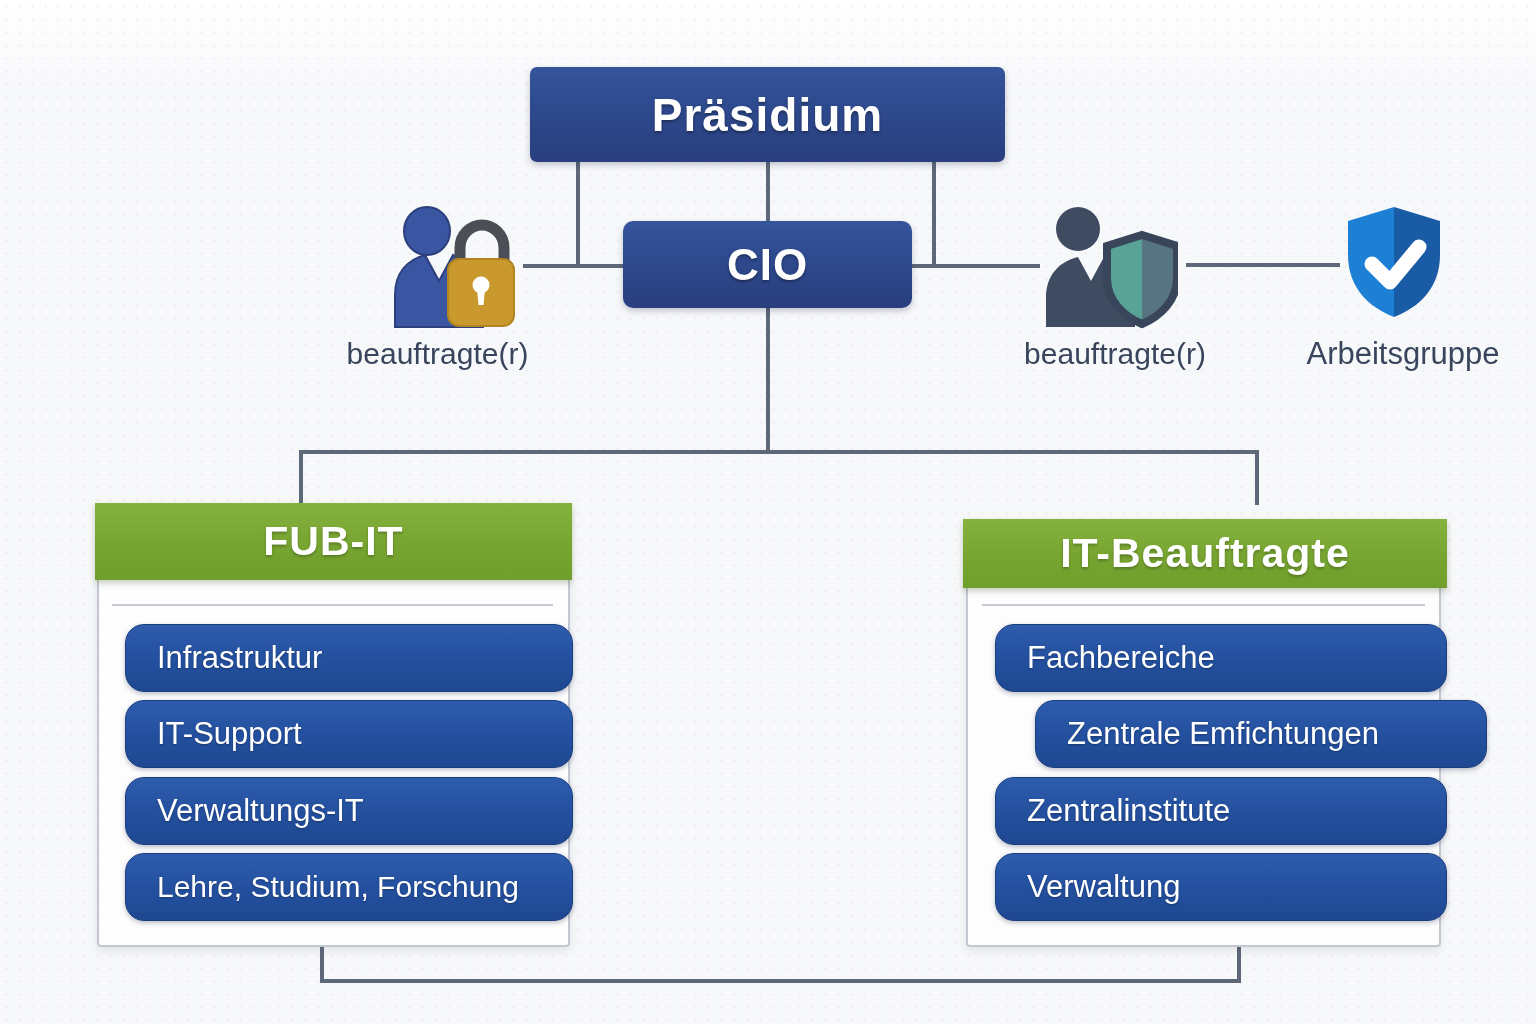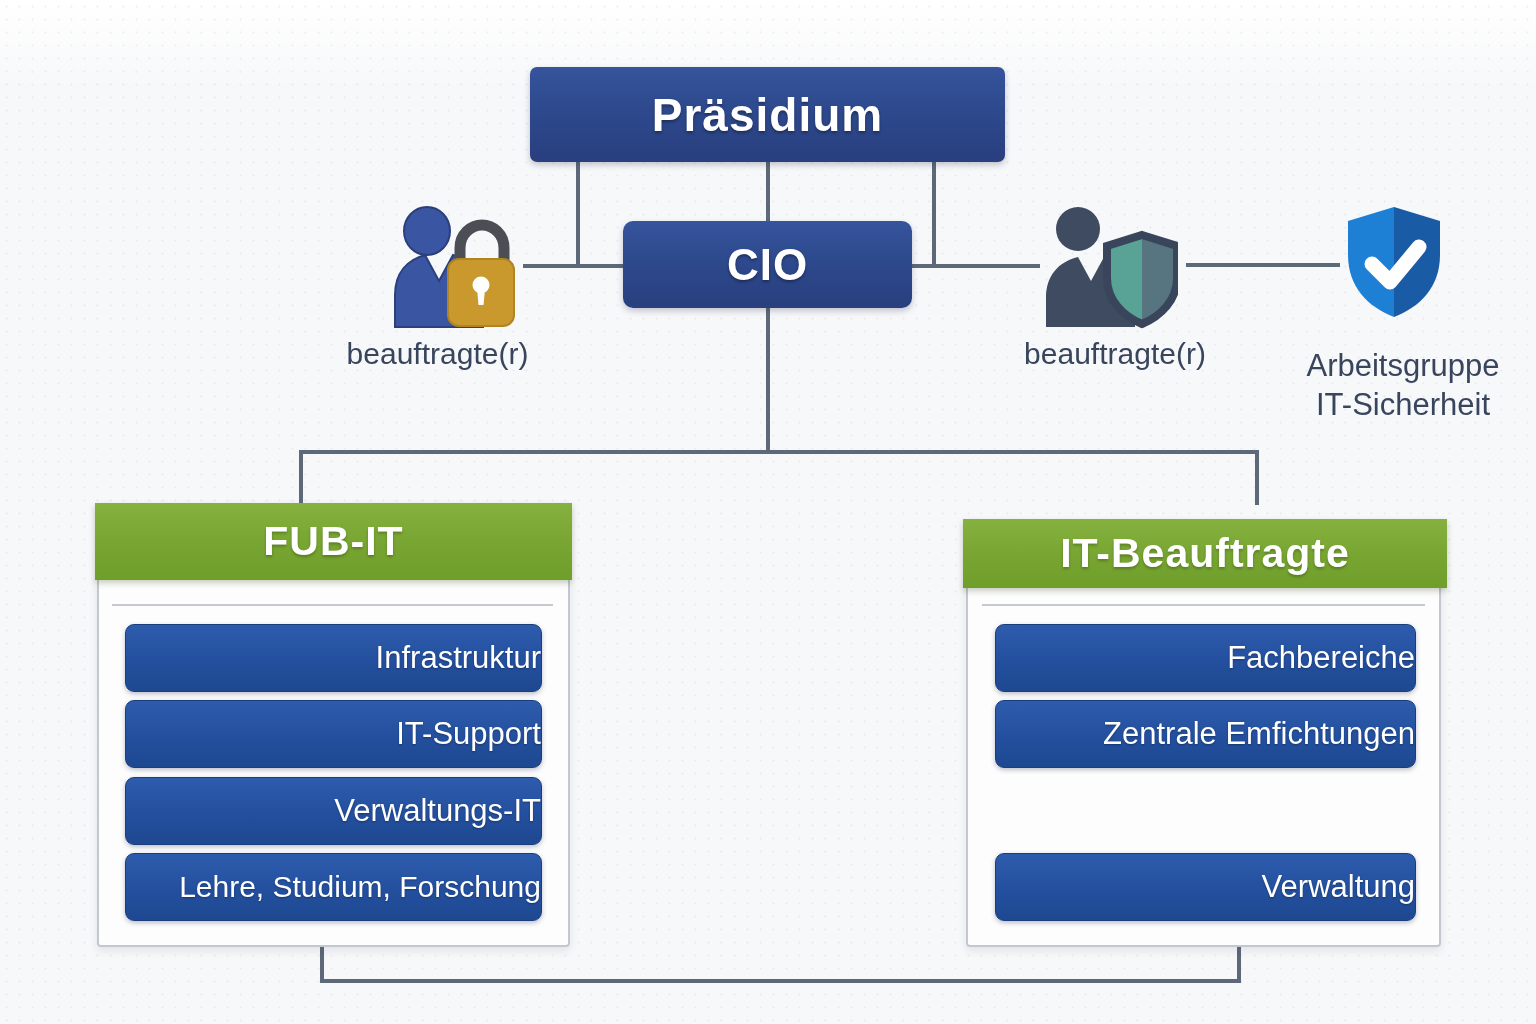--- a/index.html
+++ b/index.html
@@ -53,43 +53,44 @@
     border-radius:0;color:#ffffff;font-weight:bold;font-size:41px;
     display:flex;align-items:center;justify-content:center;
     box-shadow:0 3px 6px rgba(60,80,20,.28);
     text-shadow:0 2px 3px rgba(0,0,0,.25);
     letter-spacing:1px;
   }
   .separator{position:absolute;height:2px;background:#c6cad0;}
   .item{
     position:absolute;
     background:linear-gradient(180deg,#2e5cac 0%, #234f9e 55%, #1e4890 100%);
-    border:1px solid #1a3d7e;border-radius:9px;
+    border:1px solid #1a3d7e;border-radius:19px;
     color:#ffffff;font-size:31px;
-    display:flex;align-items:center;justify-content:flex-end;
+    display:flex;align-items:center;justify-content:flex-start;
     box-shadow:0 2px 5px rgba(20,30,60,.28);
     text-shadow:0 1px 2px rgba(0,0,0,.3);
     white-space:nowrap;
+    padding-left:31px;
   }
   
   #fub-panel{left:97px;top:577px;width:469px;height:366px;}
   #fub-header{left:95px;top:503px;width:477px;height:77px;}
   #fub-separator{left:112px;top:604px;width:441px;}
   .fub-item{left:125px;width:415px;height:66px;}
   #fub-item-0{top:624px;}
   #fub-item-1{top:700px;}
   #fub-item-2{top:777px;}
   #fub-item-3{top:853px;font-size:30px;}
   
   #itb-panel{left:966px;top:577px;width:471px;height:366px;}
   #itb-header{left:963px;top:519px;width:484px;height:69px;}
   #itb-separator{left:982px;top:604px;width:443px;}
   .itb-item{left:995px;width:419px;height:66px;}
   #itb-item-0{top:624px;}
-  #itb-item-1{top:700px;}
+  #itb-item-1{top:700px;margin-left:40px;}
   #itb-item-2{top:777px;}
   #itb-item-3{top:853px;}
 </style>
 </head>
 <body>
 
 <div id="canvas">
 
   <div class="line" style="left:576px;top:162px;width:4px;height:106px;"></div>
   <div class="line" style="left:766px;top:162px;width:4px;height:62px;"></div>
@@ -133,23 +134,22 @@
   </svg>
   <div id="it-sicherheits-label" class="role-label" style="left:980px;top:334px;width:270px;">
     <span>beauftragte(r)</span>
   </div>
 
   <svg class="icon" style="left:1342px;top:203px;" width="104" height="118" viewBox="0 0 104 118">
     <path d="M52 4 L6 18 V52 C6 84 26 104 52 114 Z" fill="#1e80d4"></path>
     <path d="M52 4 L98 18 V52 C98 84 78 104 52 114 Z" fill="#1a5ba5"></path>
     <path d="M30 61 L48 79 L77 44" stroke="#ffffff" stroke-width="15" fill="none" stroke-linecap="round" stroke-linejoin="round"></path>
   </svg>
-  <div id="arbeitsgruppe-label" class="role-label" style="left:1285px;top:334px;width:236px;margin-top:12px;">
+  <div id="arbeitsgruppe-label" class="role-label" style="left:1285px;top:334px;width:236px;">
     <span>Arbeitsgruppe</span>
-    <span>IT-Sicherheit</span>
   </div>
 
   <div id="fub-panel" class="panel"></div>
   <div id="fub-header" class="panel-header">
     <span>FUB-IT</span>
   </div>
   <div id="fub-separator" class="separator"></div>
   <div id="fub-item-0" class="item fub-item">
     <span>Infrastruktur</span>
   </div>
@@ -167,17 +167,20 @@
   <div id="itb-header" class="panel-header">
     <span>IT-Beauftragte</span>
   </div>
   <div id="itb-separator" class="separator"></div>
   <div id="itb-item-0" class="item itb-item">
     <span>Fachbereiche</span>
   </div>
   <div id="itb-item-1" class="item itb-item">
     <span>Zentrale Emfichtungen</span>
   </div>
+  <div id="itb-item-2" class="item itb-item">
+    <span>Zentralinstitute</span>
+  </div>
   <div id="itb-item-3" class="item itb-item">
     <span>Verwaltung</span>
   </div>
 
 </div>
 
 </body></html>

